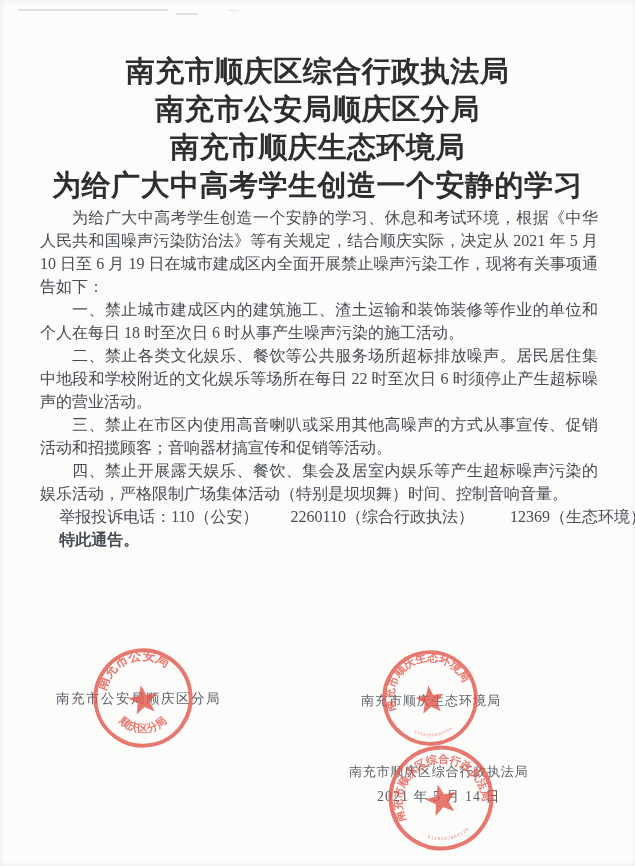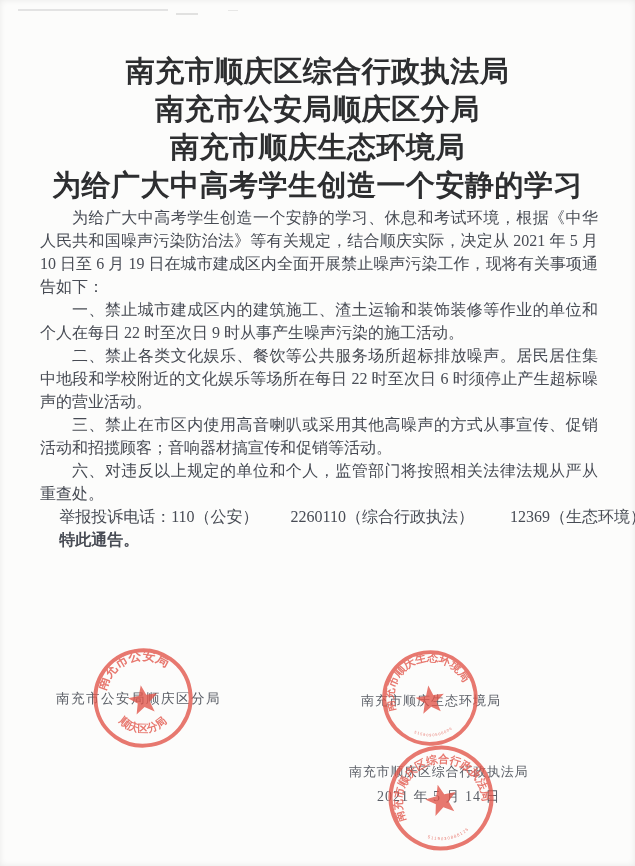--- a/index.html
+++ b/index.html
@@ -58,24 +58,24 @@
 
   <header class="title-block">
     <div>南充市顺庆区综合行政执法局</div>
     <div>南充市公安局顺庆区分局</div>
     <div>南充市顺庆生态环境局</div>
     <div>为给广大中高考学生创造一个安静的学习</div>
   </header>
 
   <main class="body-block">
     <p class="para">为给广大中高考学生创造一个安静的学习、休息和考试环境，根据《中华人民共和国噪声污染防治法》等有关规定，结合顺庆实际，决定从 2021 年 5 月 10 日至 6 月 19 日在城市建成区内全面开展禁止噪声污染工作，现将有关事项通告如下：</p>
-    <p class="para">一、禁止城市建成区内的建筑施工、渣土运输和装饰装修等作业的单位和个人在每日 22 时至次日 9 时从事产生噪声污染的施工活动。</p>
+    <p class="para">一、禁止城市建成区内的建筑施工、渣土运输和装饰装修等作业的单位和个人在每日 18 时至次日 6 时从事产生噪声污染的施工活动。</p>
     <p class="para">二、禁止各类文化娱乐、餐饮等公共服务场所超标排放噪声。居民居住集中地段和学校附近的文化娱乐等场所在每日 22 时至次日 6 时须停止产生超标噪声的营业活动。</p>
     <p class="para">三、禁止在市区内使用高音喇叭或采用其他高噪声的方式从事宣传、促销活动和招揽顾客；音响器材搞宣传和促销等活动。</p>
-    <p class="para">六、对违反以上规定的单位和个人，监管部门将按照相关法律法规从严从重查处。</p>
+    <p class="para">四、禁止开展露天娱乐、餐饮、集会及居室内娱乐等产生超标噪声污染的娱乐活动，严格限制广场集体活动（特别是坝坝舞）时间、控制音响音量。</p>
     <p class="hotline"><span>举报投诉电话：</span><span>110（公安）</span><span class="gap1">2260110（综合行政执法）</span><span class="gap2">12369（生态环境）</span></p>
     <p class="closing">特此通告。</p>
   </main>
 
   <div class="sig sig-police">南充市公安局顺庆区分局</div>
   <div class="sig sig-eco">南充市顺庆生态环境局</div>
   <div class="sig sig-law">南充市顺庆区综合行政执法局</div>
   <div class="sig sig-date">2021 年 5 月 14 日</div>
 
   <div class="seal seal-police">

